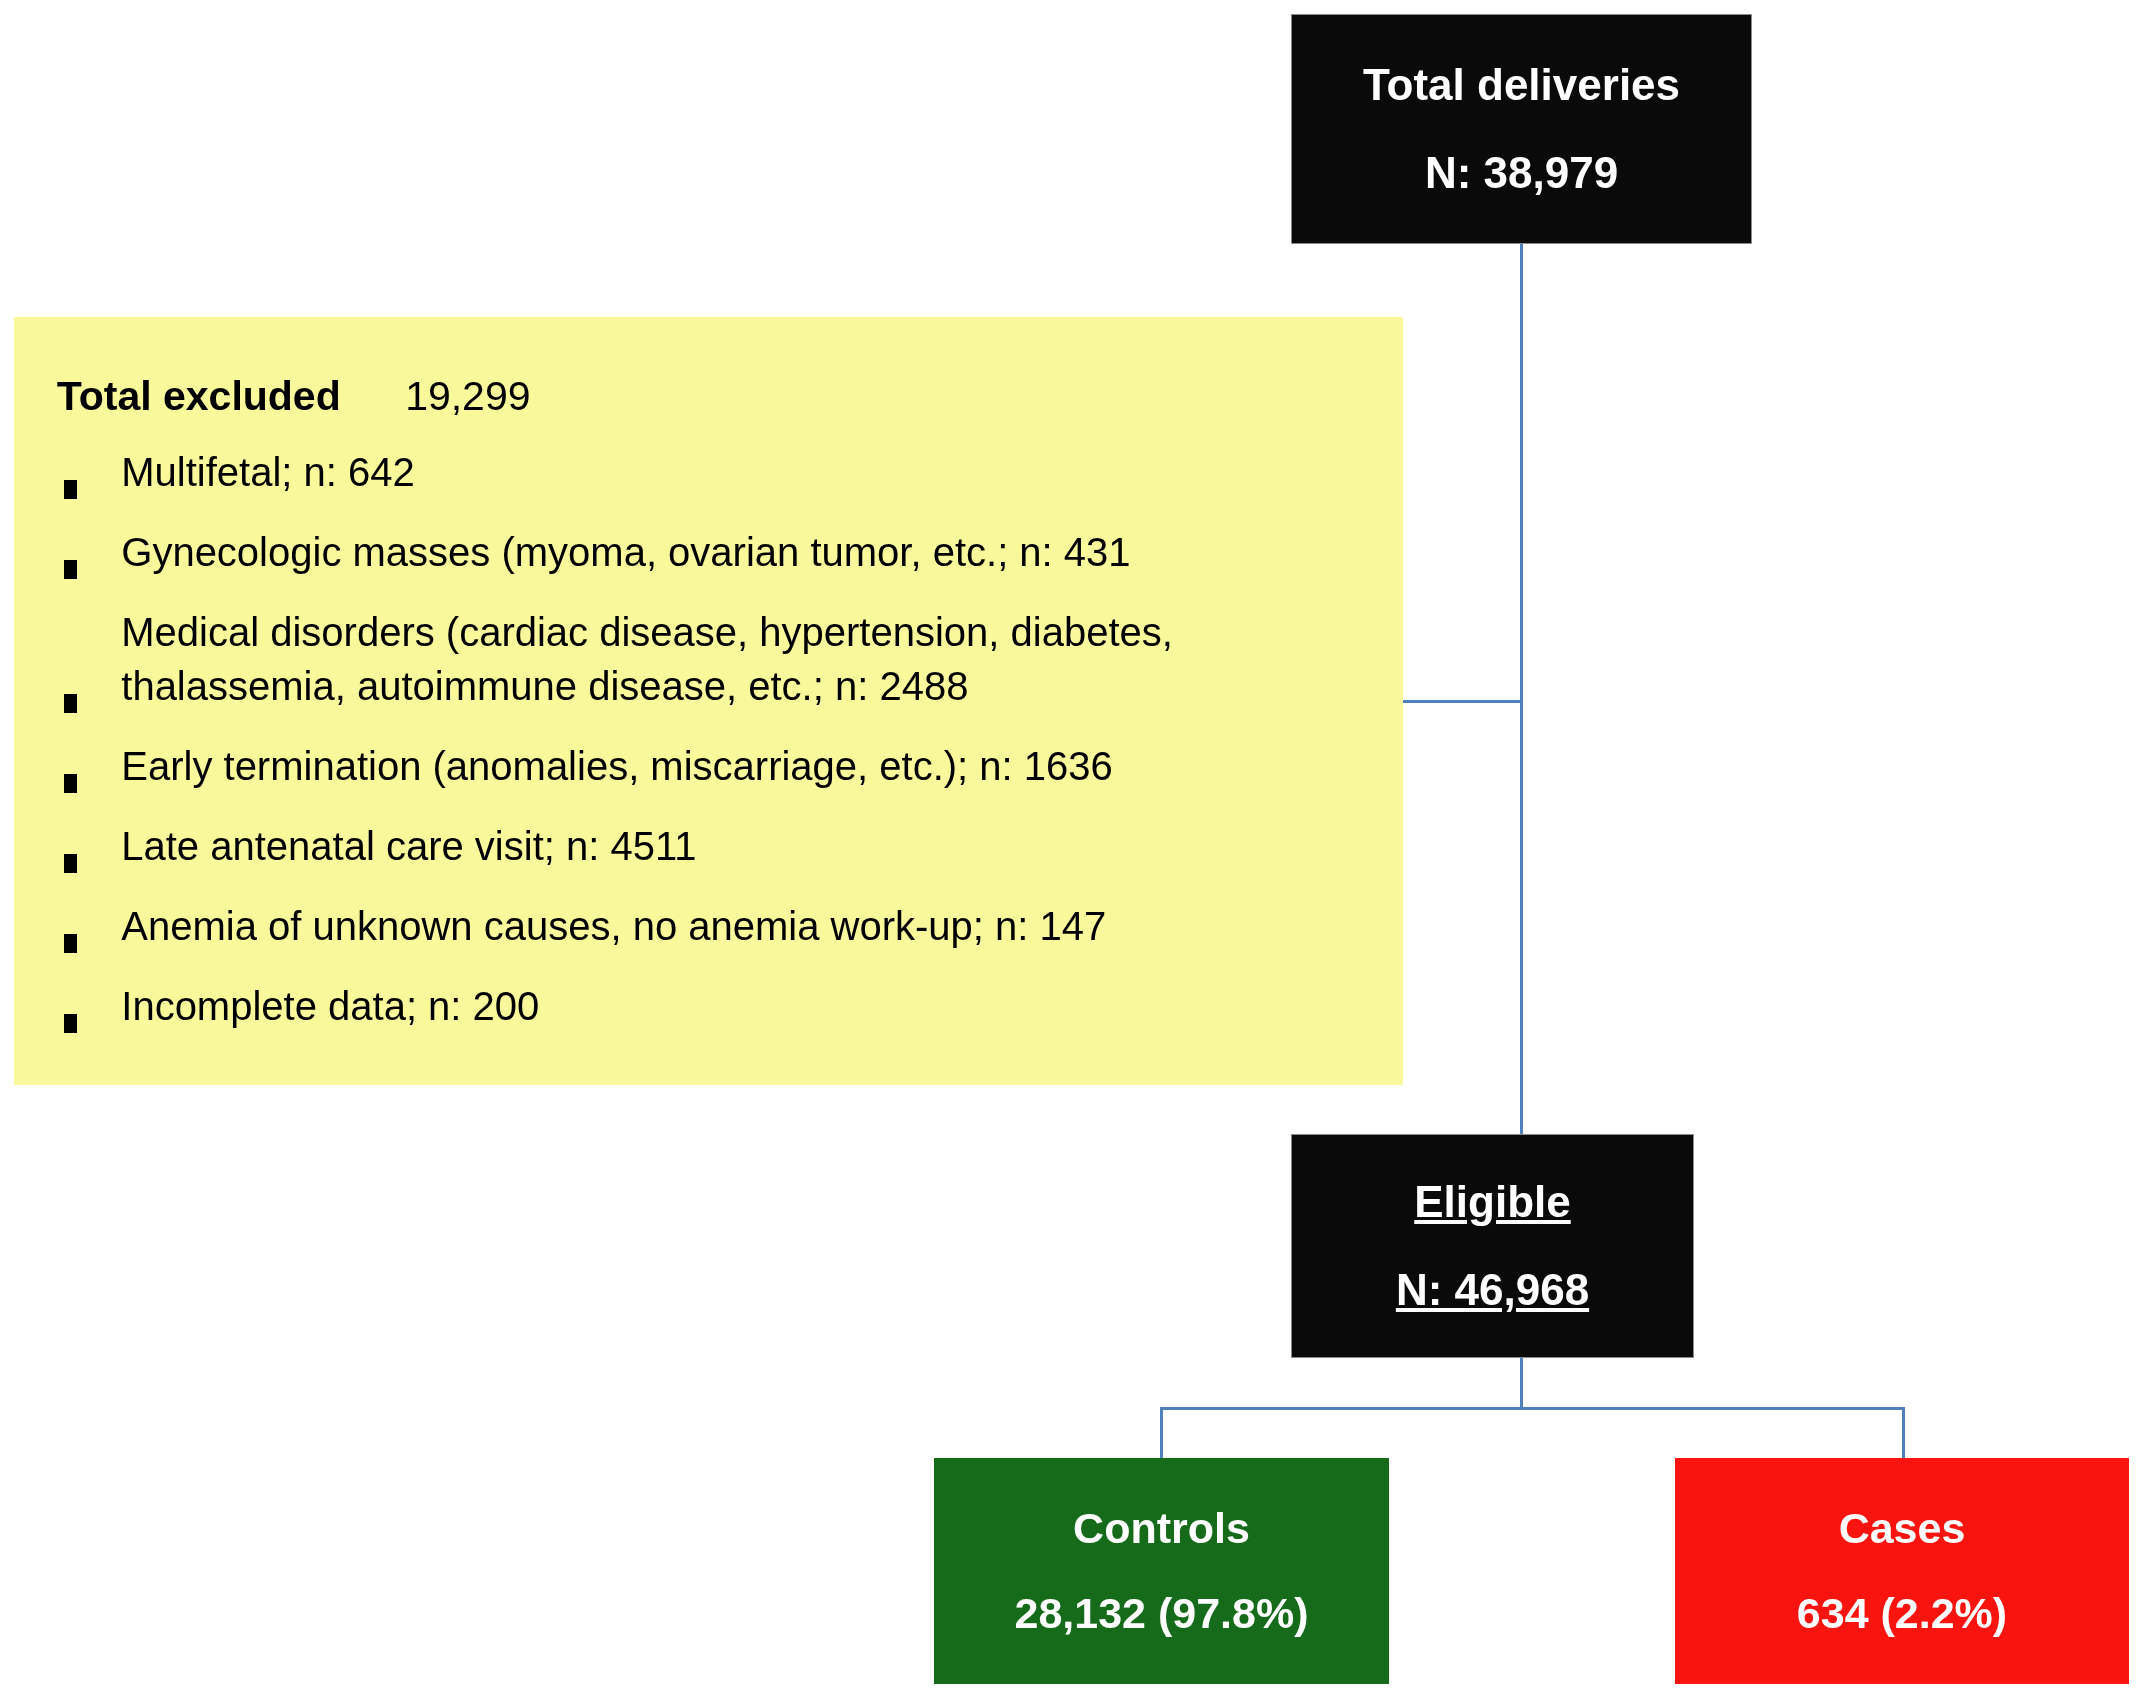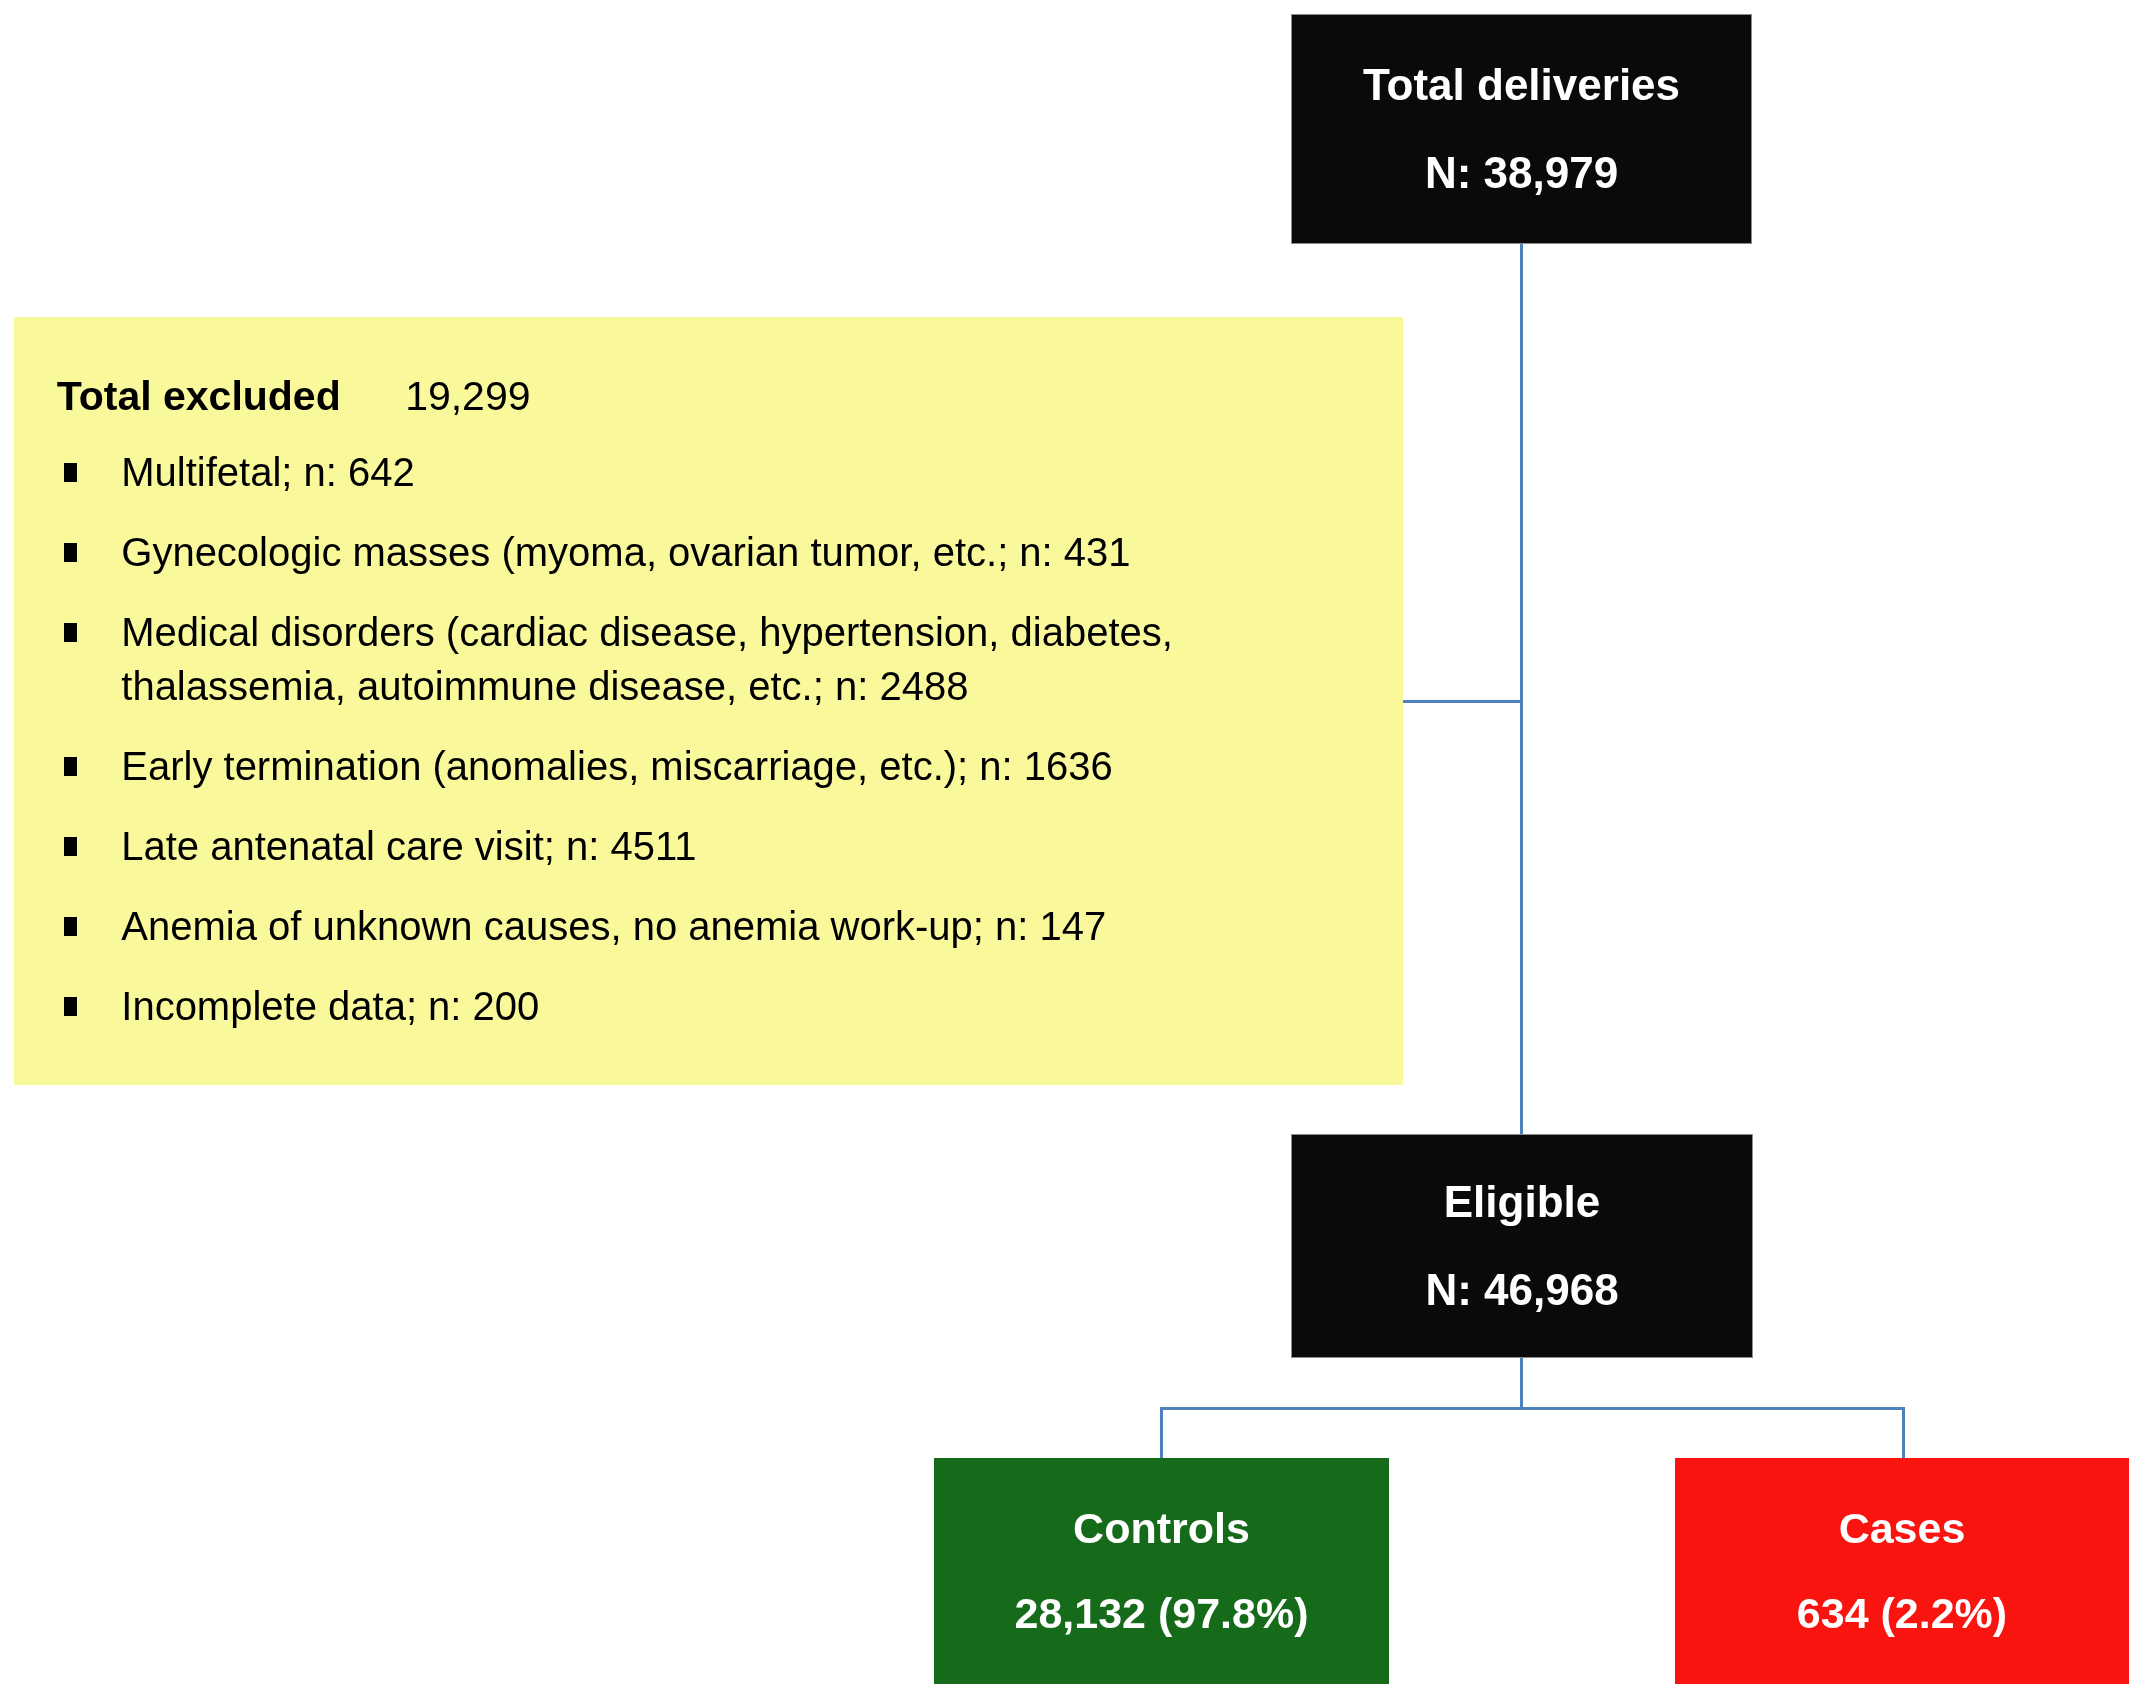--- a/index.html
+++ b/index.html
@@ -30,21 +30,21 @@
   
   .yellow-box{
     position:absolute;background:var(--excluded-bg,#f9f99c);color:#000000;
     box-sizing:border-box;padding:52px 27.4px 0 43px;font-size:40px;
   }
   .excl-header{font-size:41px;line-height:55px;}
   .excl-title{font-weight:700;}
   .excl-total{margin-left:53px;font-weight:400;}
   .excl-list{list-style:none;margin:20.6px 0 0 0;padding:0 0 0 6.9px;}
   .excl-item{
-    display:flex;align-items:flex-start;gap:44px;
+    display:flex;align-items:flex-end;gap:44px;
     line-height:1.35;margin-bottom:26px;font-weight:400;
   }
   .sq-bullet{flex:0 0 auto;width:13.7px;height:19px;background:#000000;margin-top:18px;}
 </style>
 </head>
 <body>
 
 <div class="canvas">
 
   <div class="vline" style="left:1520px;top:244px;width:3.4px;height:892px;"></div>
@@ -89,21 +89,21 @@
         <span class="sq-bullet"></span>
         <span>Anemia of unknown causes, no anemia work-up; n: 147</span>
       </li>
       <li class="excl-item">
         <span class="sq-bullet"></span>
         <span>Incomplete data; n: 200</span>
       </li>
     </ul>
   </div>
 
-  <div class="box black-box" style="left:1291px;top:1134px;width:462px;height:224px;">
+  <div class="box black-box" style="left:1291px;top:1134px;width:403px;height:224px;text-decoration:underline;">
     <div class="bline">Eligible</div>
     <div class="bline">N: 46,968</div>
   </div>
 
   <div class="box green-box" style="left:934px;top:1458px;width:455px;height:226px;">
     <div class="bline">Controls</div>
     <div class="bline">28,132 (97.8%)</div>
   </div>
 
   <div class="box red-box" style="left:1675px;top:1458px;width:454px;height:226px;">

